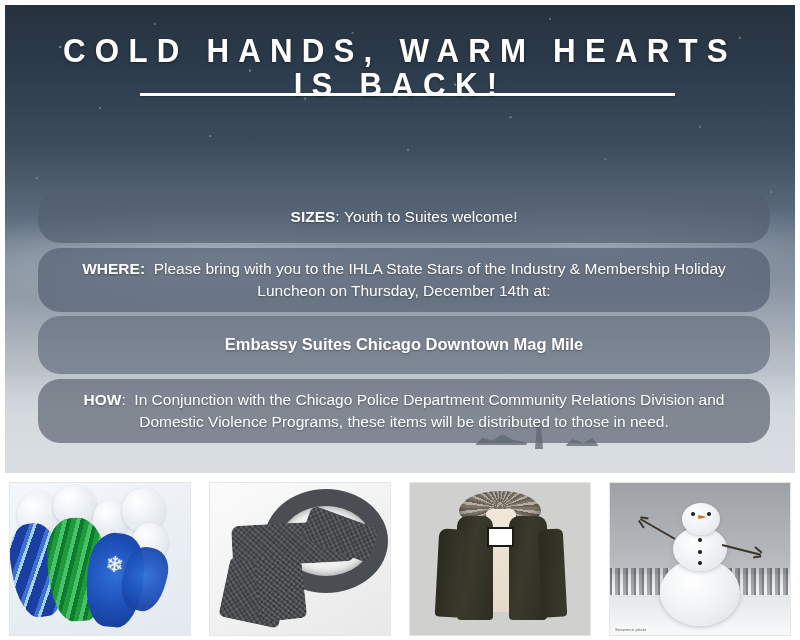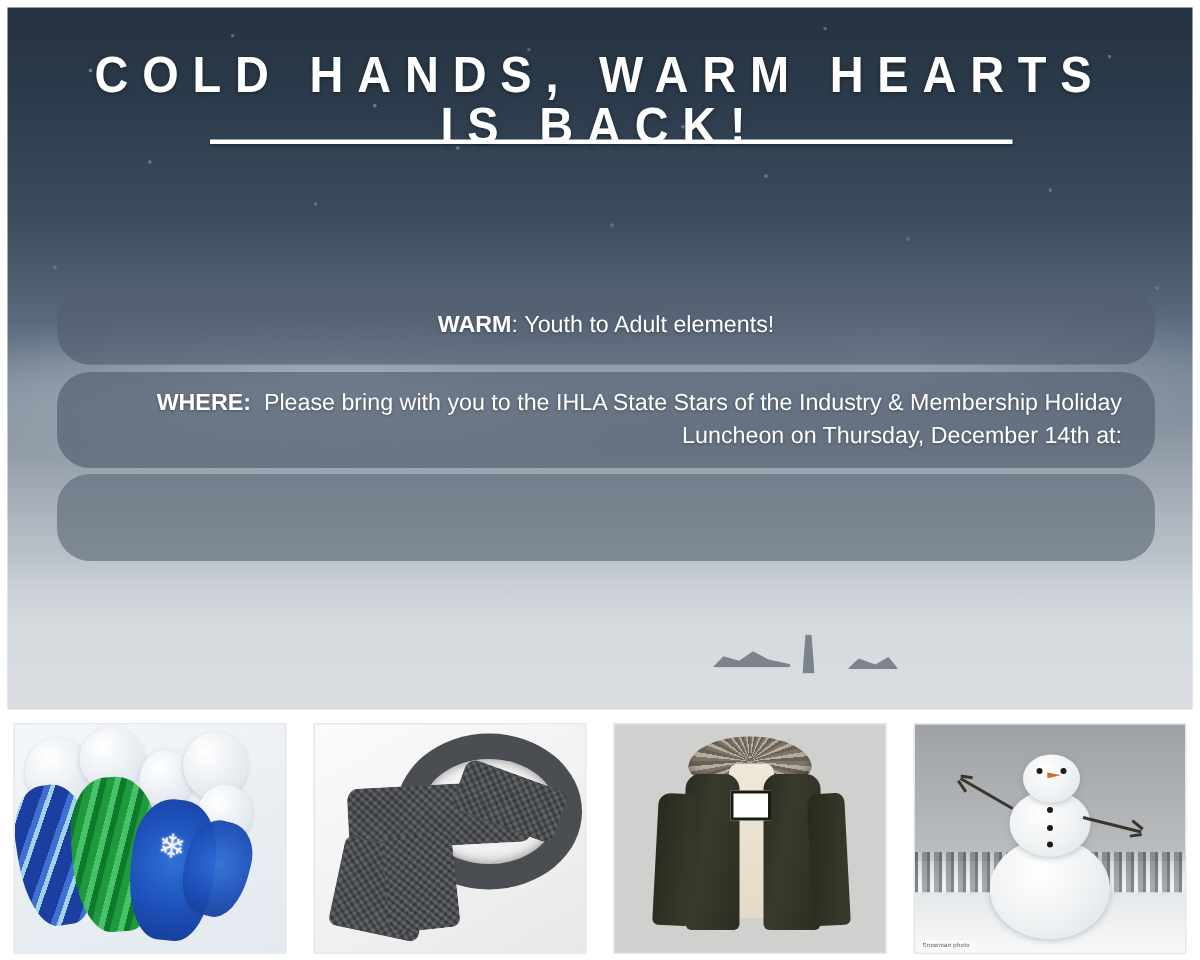--- a/index.html
+++ b/index.html
@@ -135,21 +135,21 @@
     text-align: center;
     padding: 0 22px;
     font-size: 15.5px;
     line-height: 1.42;
     text-shadow: 0 1px 2px rgba(0,0,0,.35);
   }
   .pill b { font-weight: 700; }
 
   .pill-what   { top: 117px; height: 64px; }
   .pill-sizes  { top: 186px; height: 52px; }
-  .pill-where  { top: 243px; height: 64px; text-align: right; }
+  .pill-where  { top: 243px; height: 64px; }
   .pill-venue  { top: 311px; height: 58px; background: rgba(96,107,122,.66); }
   .pill-how    { top: 374px; height: 64px; background: rgba(96,104,116,.72); }
 
   .venue-name {
     font-weight: 700;
     font-size: 16.5px;
     display: block;
   }
   .venue-addr {
     display: block;
@@ -307,36 +307,43 @@
     <div class="ice-chunk ice-a"></div>
     <div class="ice-chunk ice-b"></div>
     <div class="ice-chunk ice-c"></div>
 
     <div class="hero-title">COLD HANDS, WARM HEARTS IS BACK!</div>
     <div class="hero-rule"></div>
 
 
     <div class="pill pill-sizes">
       <span>
-        <b>WARM</b><span>:</span>&nbsp;<span>Youth to Adult elements!</span>
+        <b>SIZES</b><span>:</span>&nbsp;<span>Youth to Suites welcome!</span>
       </span>
     </div>
 
     <div class="pill pill-where">
       <span>
         <b>WHERE</b><b>:</b>&nbsp;
         <span>Please bring with you to the IHLA State Stars of the Industry &amp; Membership Holiday Luncheon on Thursday, December 14th at:</span>
       </span>
     </div>
 
     <div class="pill pill-venue">
       <span>
+        <span class="venue-name">Embassy Suites Chicago Downtown Mag Mile</span>
       </span>
     </div>
 
+    <div class="pill pill-how">
+      <span>
+        <b>HOW</b><span>:</span>&nbsp;
+        <span>In Conjunction with the Chicago Police Department Community Relations Division and Domestic Violence Programs, these items will be distributed to those in need.</span>
+      </span>
+    </div>
   </div>
 
   <div class="strip">
 
     <div class="photo">
       <div class="photo-inner p-mittens">
         <div class="snowball" style="left:4%;top:6%;width:24%;height:30%;"></div>
         <div class="snowball" style="left:24%;top:1%;width:24%;height:28%;"></div>
         <div class="snowball" style="left:46%;top:11%;width:20%;height:25%;"></div>
         <div class="snowball" style="left:62%;top:3%;width:24%;height:30%;"></div>

